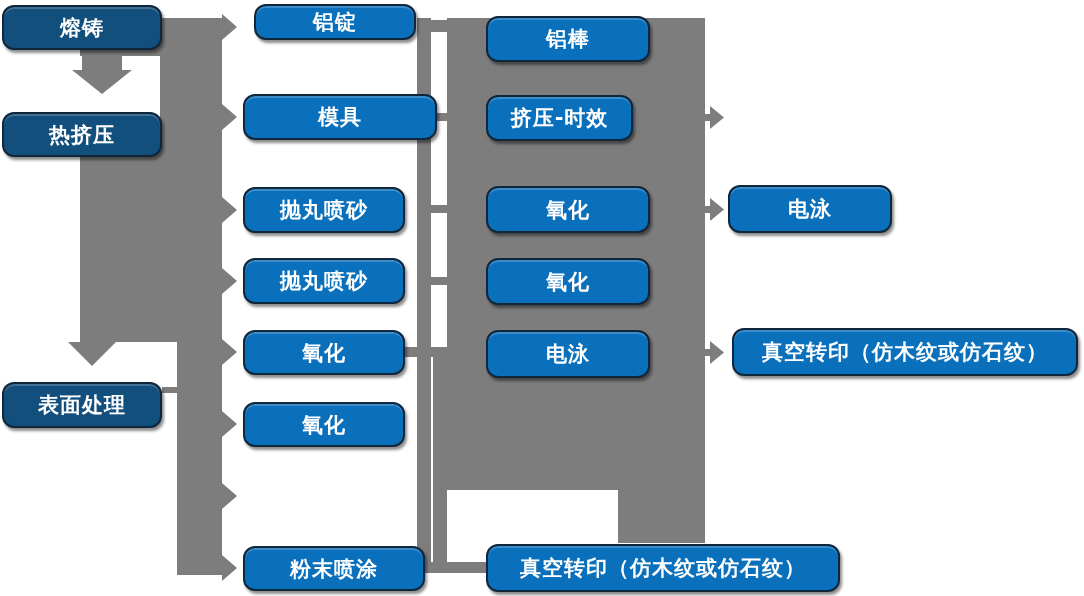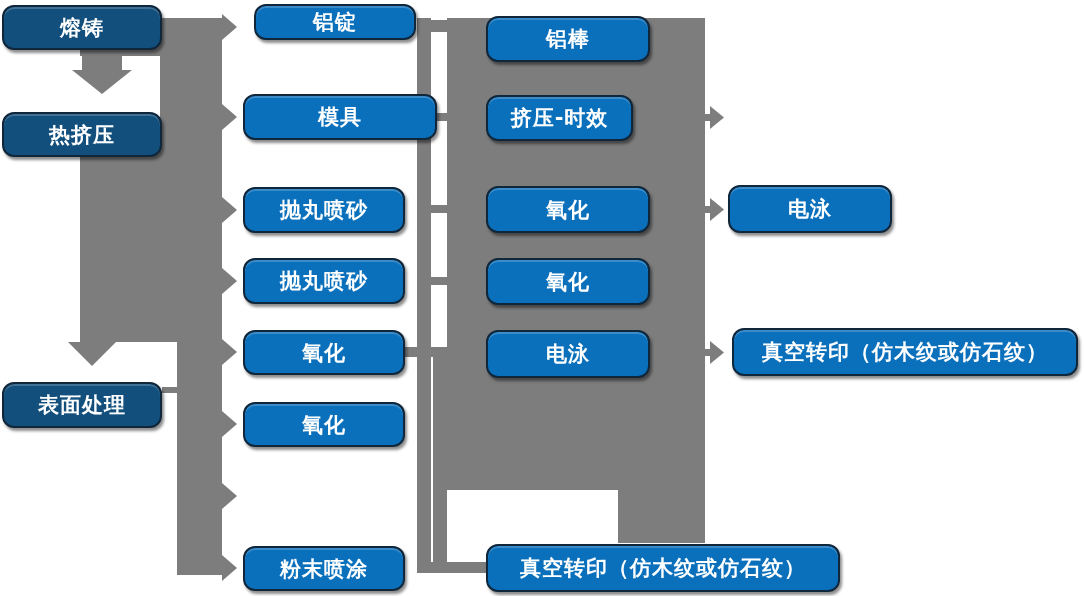--- a/index.html
+++ b/index.html
@@ -66,21 +66,21 @@
   <div class="node dark" style="left:2px;top:5px;width:160px;height:45px;">熔铸</div>
   <div class="node dark" style="left:2px;top:112px;width:160px;height:45px;">热挤压</div>
   <div class="node dark" style="left:2px;top:366px;width:160px;height:46px;margin-top:16px;">表面处理</div>
 
   <div class="node" style="left:254px;top:4px;width:162px;height:36px;">铝锭</div>
   <div class="node" style="left:243px;top:94px;width:194px;height:46px;">模具</div>
   <div class="node" style="left:243px;top:187px;width:162px;height:46px;">抛丸喷砂</div>
   <div class="node" style="left:243px;top:258px;width:162px;height:46px;">抛丸喷砂</div>
   <div class="node" style="left:243px;top:330px;width:162px;height:45px;">氧化</div>
   <div class="node" style="left:243px;top:402px;width:162px;height:45px;">氧化</div>
-  <div class="node" style="left:243px;top:546px;width:162px;height:45px;">粉末喷涂</div>
+  <div class="node" style="left:243px;top:546px;width:182px;height:45px;">粉末喷涂</div>
 
   <div class="node" style="left:486px;top:16px;width:164px;height:46px;">铝棒</div>
   <div class="node" style="left:486px;top:95px;width:147px;height:46px;">挤压-时效</div>
   <div class="node" style="left:486px;top:186px;width:164px;height:47px;">氧化</div>
   <div class="node" style="left:486px;top:258px;width:164px;height:47px;">氧化</div>
   <div class="node" style="left:486px;top:330px;width:164px;height:48px;">电泳</div>
   <div class="node" style="left:486px;top:544px;width:354px;height:48px;">真空转印（仿木纹或仿石纹）</div>
 
   <div class="node" style="left:728px;top:185px;width:164px;height:48px;">电泳</div>
   <div class="node" style="left:732px;top:328px;width:346px;height:48px;">真空转印（仿木纹或仿石纹）</div>

